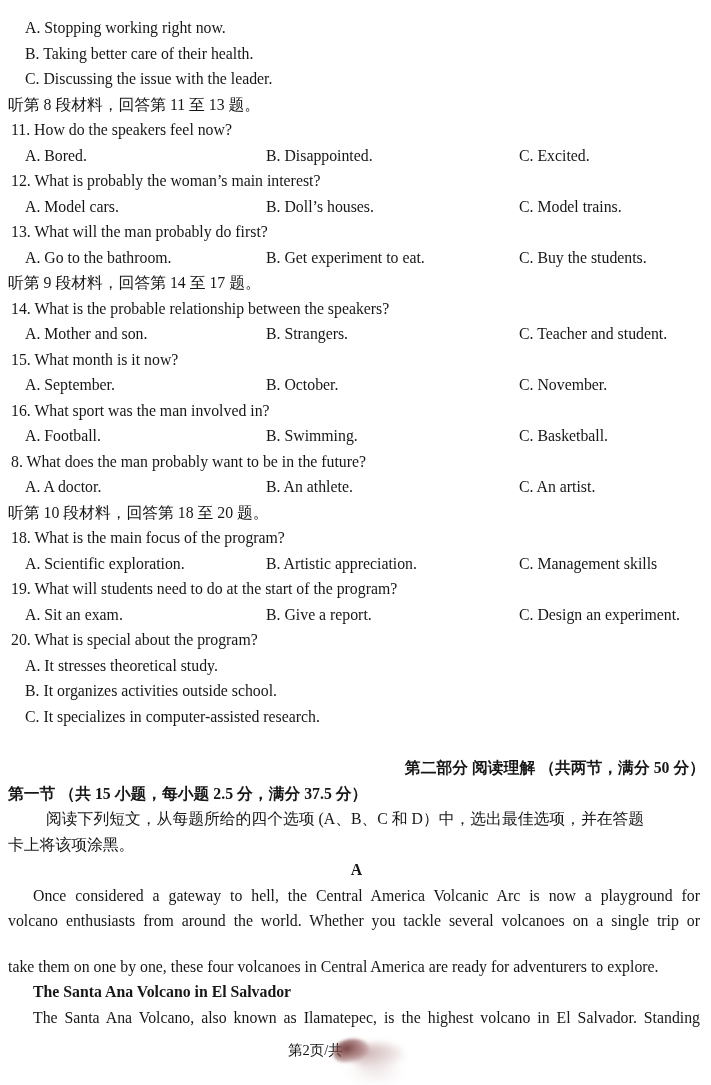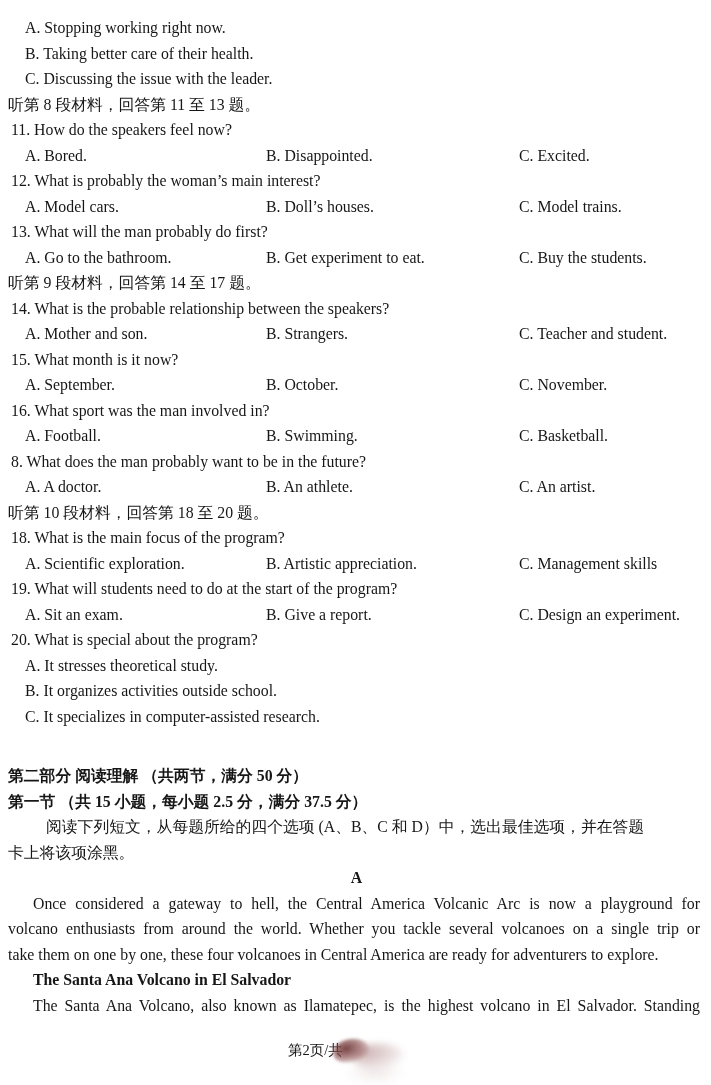--- a/index.html
+++ b/index.html
@@ -13,27 +13,27 @@
     color:#161616;
     margin:0 auto;
   }
   .content{position:absolute;top:15px;left:8px;width:697px;}
   .ln{height:25.5px;line-height:25.5px;white-space:nowrap;}
   .stem{padding-left:3px;}
   .opt-line{padding-left:17px;}
   .opt-row{display:grid;grid-template-columns:222px 234px 1fr;padding-left:17px;gap:19px;}
   .opt-row span{white-space:nowrap;}
   .cn-intro{padding-left:0;}
-  .part2-gap{margin-top:34px;}
+  .part2-gap{margin-top:26px;text-align:right;}
   .bold{font-weight:bold;}
   .center{text-align:center;}
   .instr-first{padding-left:38px;}
   .para-first{padding-left:25px;width:667px;text-align:justify;text-align-last:justify;}
   .para-mid{width:692px;text-align:justify;text-align-last:justify;}
-  .para-last{width:692px;}
+  .para-last{width:692px;margin-top:20px;}
   .sub-indent{padding-left:25px;}
   .footer{
     position:absolute;top:1039px;left:288px;
     font-size:14.5px;line-height:22px;white-space:nowrap;
   }
   .smudge{position:absolute;pointer-events:none;}
   .smudge-core{
     left:333px;top:1039px;width:36px;height:23px;
     background:radial-gradient(ellipse at 38% 38%, rgba(109,50,50,0.92) 0%, rgba(133,72,72,0.62) 45%, rgba(163,113,113,0.28) 70%, rgba(0,0,0,0) 85%);
     filter:blur(1.5px);

